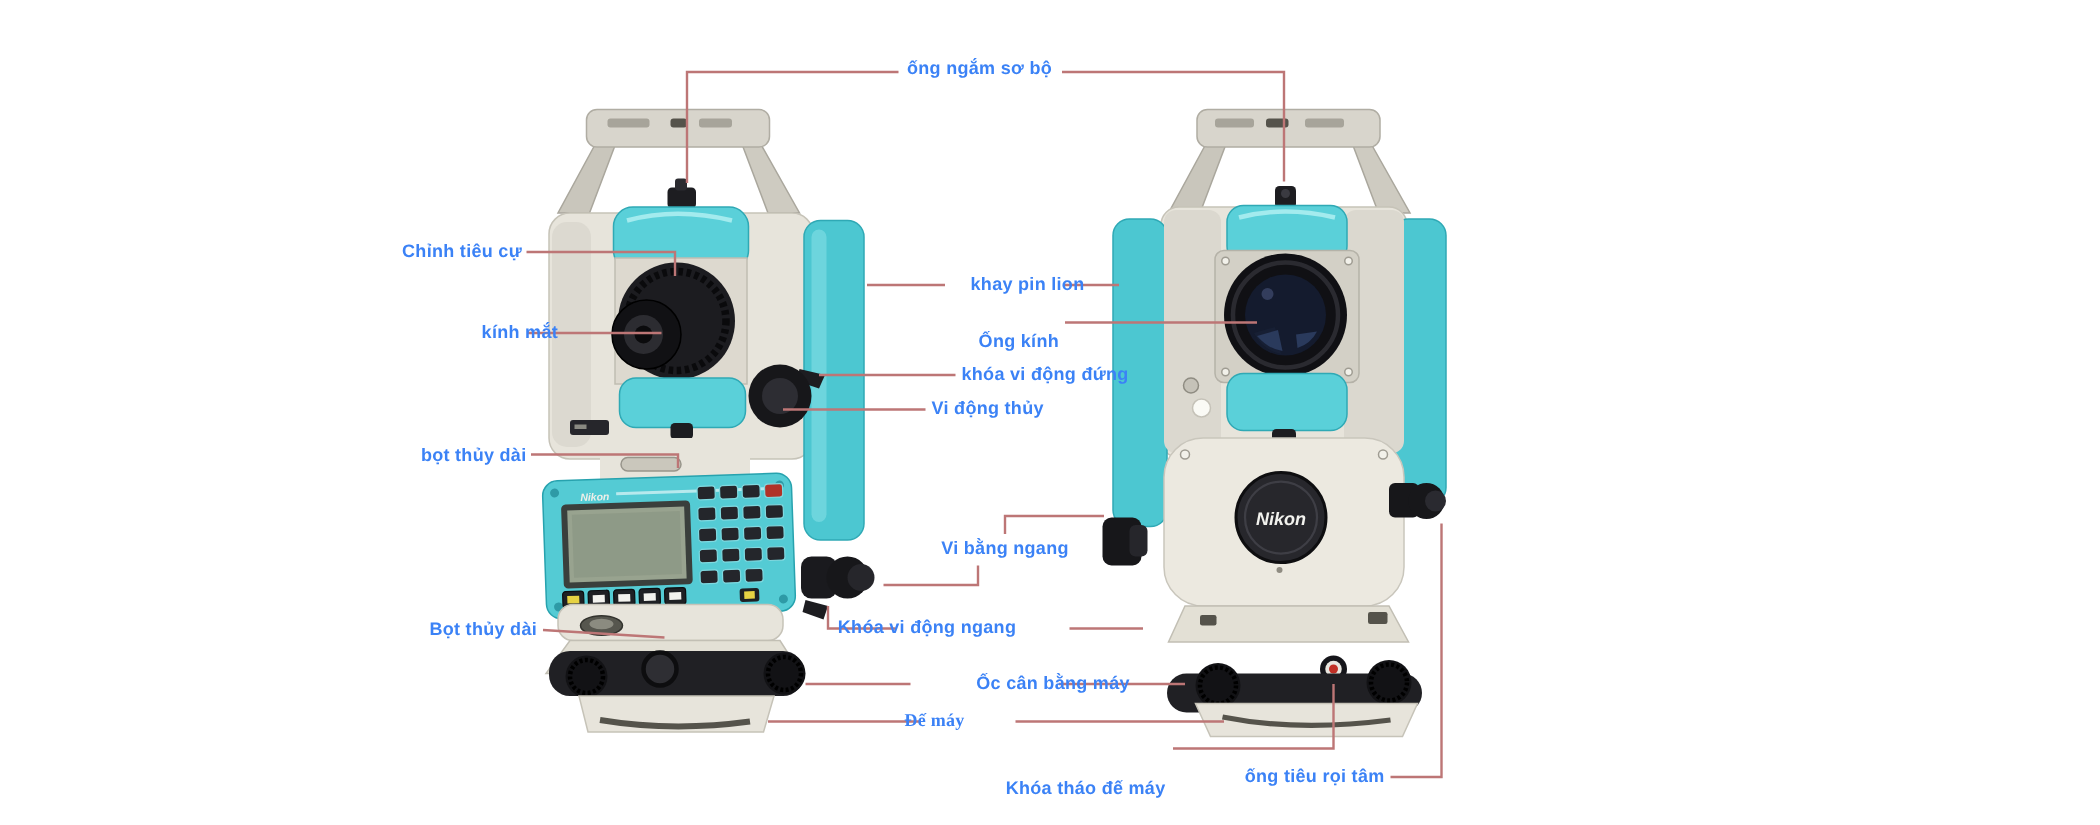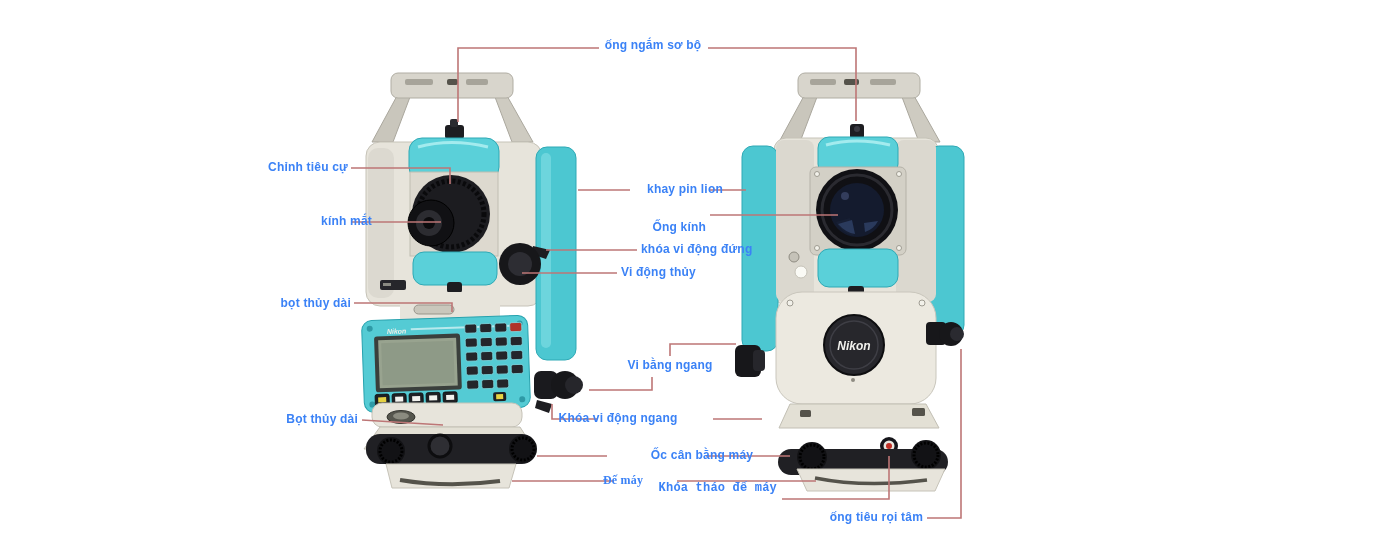--- a/index.html
+++ b/index.html
@@ -15,21 +15,21 @@
   #lb-bot-thuy-dai{right:1049px;top:296px;}
   #lb-khay-pin-lion{left:670px;top:182px;margin-left:15px;}
   #lb-ong-kinh{right:694px;top:220px;margin-left:41px;}
   #lb-khoa-vi-dong-dung{left:641px;top:242px;}
   #lb-vi-dong-dung{left:621px;top:265px;}
   #lb-vi-dong-ngang{left:670px;top:358px;}
   #lb-bot-thuy-dai-2{right:1042px;top:412px;}
   #lb-khoa-vi-dong-ngang{left:618px;top:411px;}
   #lb-oc-can-bang-may{left:656px;top:448px;margin-left:46px;}
   #lb-de-may{left:623px;top:473px;font-family:Liberation Serif, serif;}
-  #lb-khoa-thao-de-may{right:623px;top:481px;font-family:Liberation Mono, monospace;}
+  #lb-khoa-thao-de-may{right:623px;top:518px;}
   #lb-ong-ngam-roi-tam{right:477px;top:510px;}
 </style>
 </head>
 <body>
 
 <div class="stage">
 
 <svg width="1400" height="550" viewBox="0 0 1400 550">
   <defs>
     <rect id="kp-key" width="12" height="9" rx="2" fill="#24262b" stroke="#7fd9e0" stroke-width="0.8"></rect>

